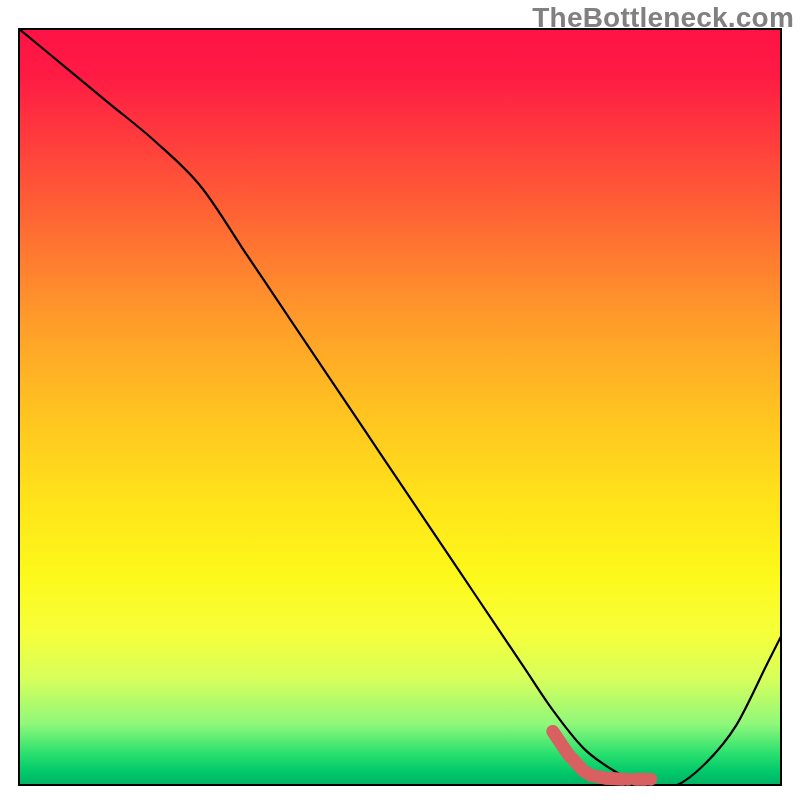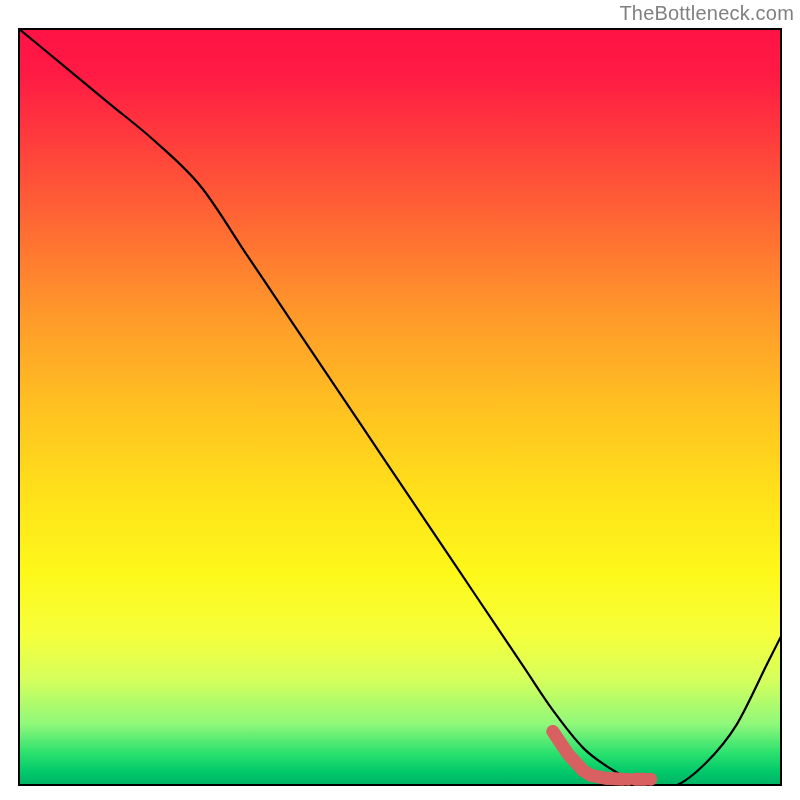--- a/index.html
+++ b/index.html
@@ -13,23 +13,23 @@
   }
   .wrap {
     position: relative;
     width: 800px;
     height: 800px;
   }
   .attribution {
     position: absolute;
     top: 2px;
     right: 6px;
-    font-size: 20px;
+    font-size: 28px;
     color: #808080;
-    font-weight: 400;
+    font-weight: 700;
     letter-spacing: 0.2px;
   }
   .frame {
     position: absolute;
     left: 18px;
     top: 28px;
     width: 764px;
     height: 758px;
     background: linear-gradient(to bottom,
       #ff1345 0%,

